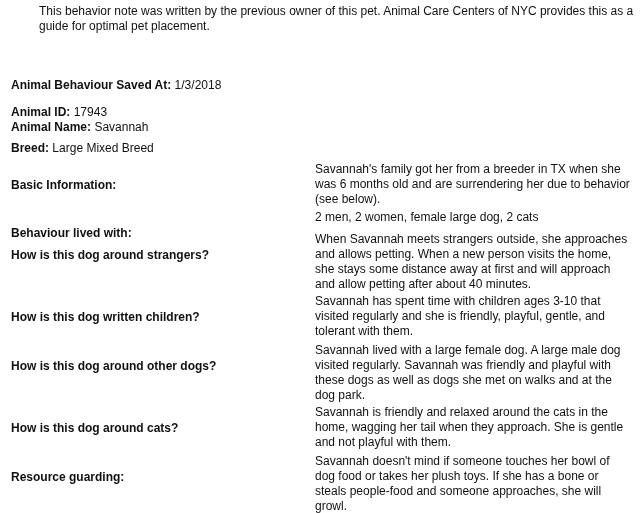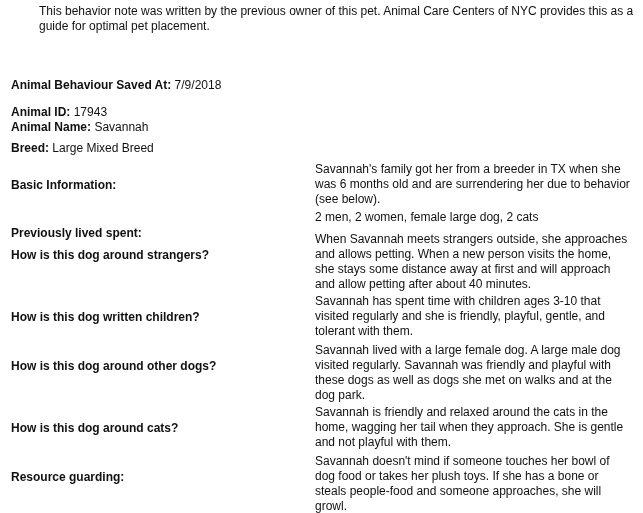--- a/index.html
+++ b/index.html
@@ -18,41 +18,41 @@
 </style>
 </head>
 <body>
 
 <div class="intro">
   <div>This behavior note was written by the previous owner of this pet. Animal Care Centers of NYC provides this as a guide for optimal pet placement.</div>
 </div>
 
 <div class="meta" style="top:78px;">
   <b>Animal Behaviour Saved At:</b>
-  <span>7/9/2018</span>
+  <span>1/3/2018</span>
 </div>
 <div class="meta" style="top:105px;">
   <b>Animal ID:</b>
   <span>17943</span>
 </div>
 <div class="meta" style="top:120px;">
   <b>Animal Name:</b>
   <span>Savannah</span>
 </div>
 <div class="meta" style="top:141px;">
   <b>Breed:</b>
   <span>Large Mixed Breed</span>
 </div>
 
 <div class="row" style="top:162px;">
   <div class="lbl">Basic Information:</div>
   <div class="val">Savannah's family got her from a breeder in TX when she was 6 months old and are surrendering her due to behavior (see below).</div>
 </div>
 <div class="row" style="top:210px;">
-  <div class="lbl">Previously lived spent:</div>
+  <div class="lbl">Behaviour lived with:</div>
   <div class="val">2 men, 2 women, female large dog, 2 cats</div>
 </div>
 <div class="row" style="top:232px;">
   <div class="lbl">How is this dog around strangers?</div>
   <div class="val">When Savannah meets strangers outside, she approaches and allows petting. When a new person visits the home, she stays some distance away at first and will approach and allow petting after about 40 minutes.</div>
 </div>
 <div class="row" style="top:294px;">
   <div class="lbl">How is this dog written children?</div>
   <div class="val">Savannah has spent time with children ages 3-10 that visited regularly and she is friendly, playful, gentle, and tolerant with them.</div>
 </div>

